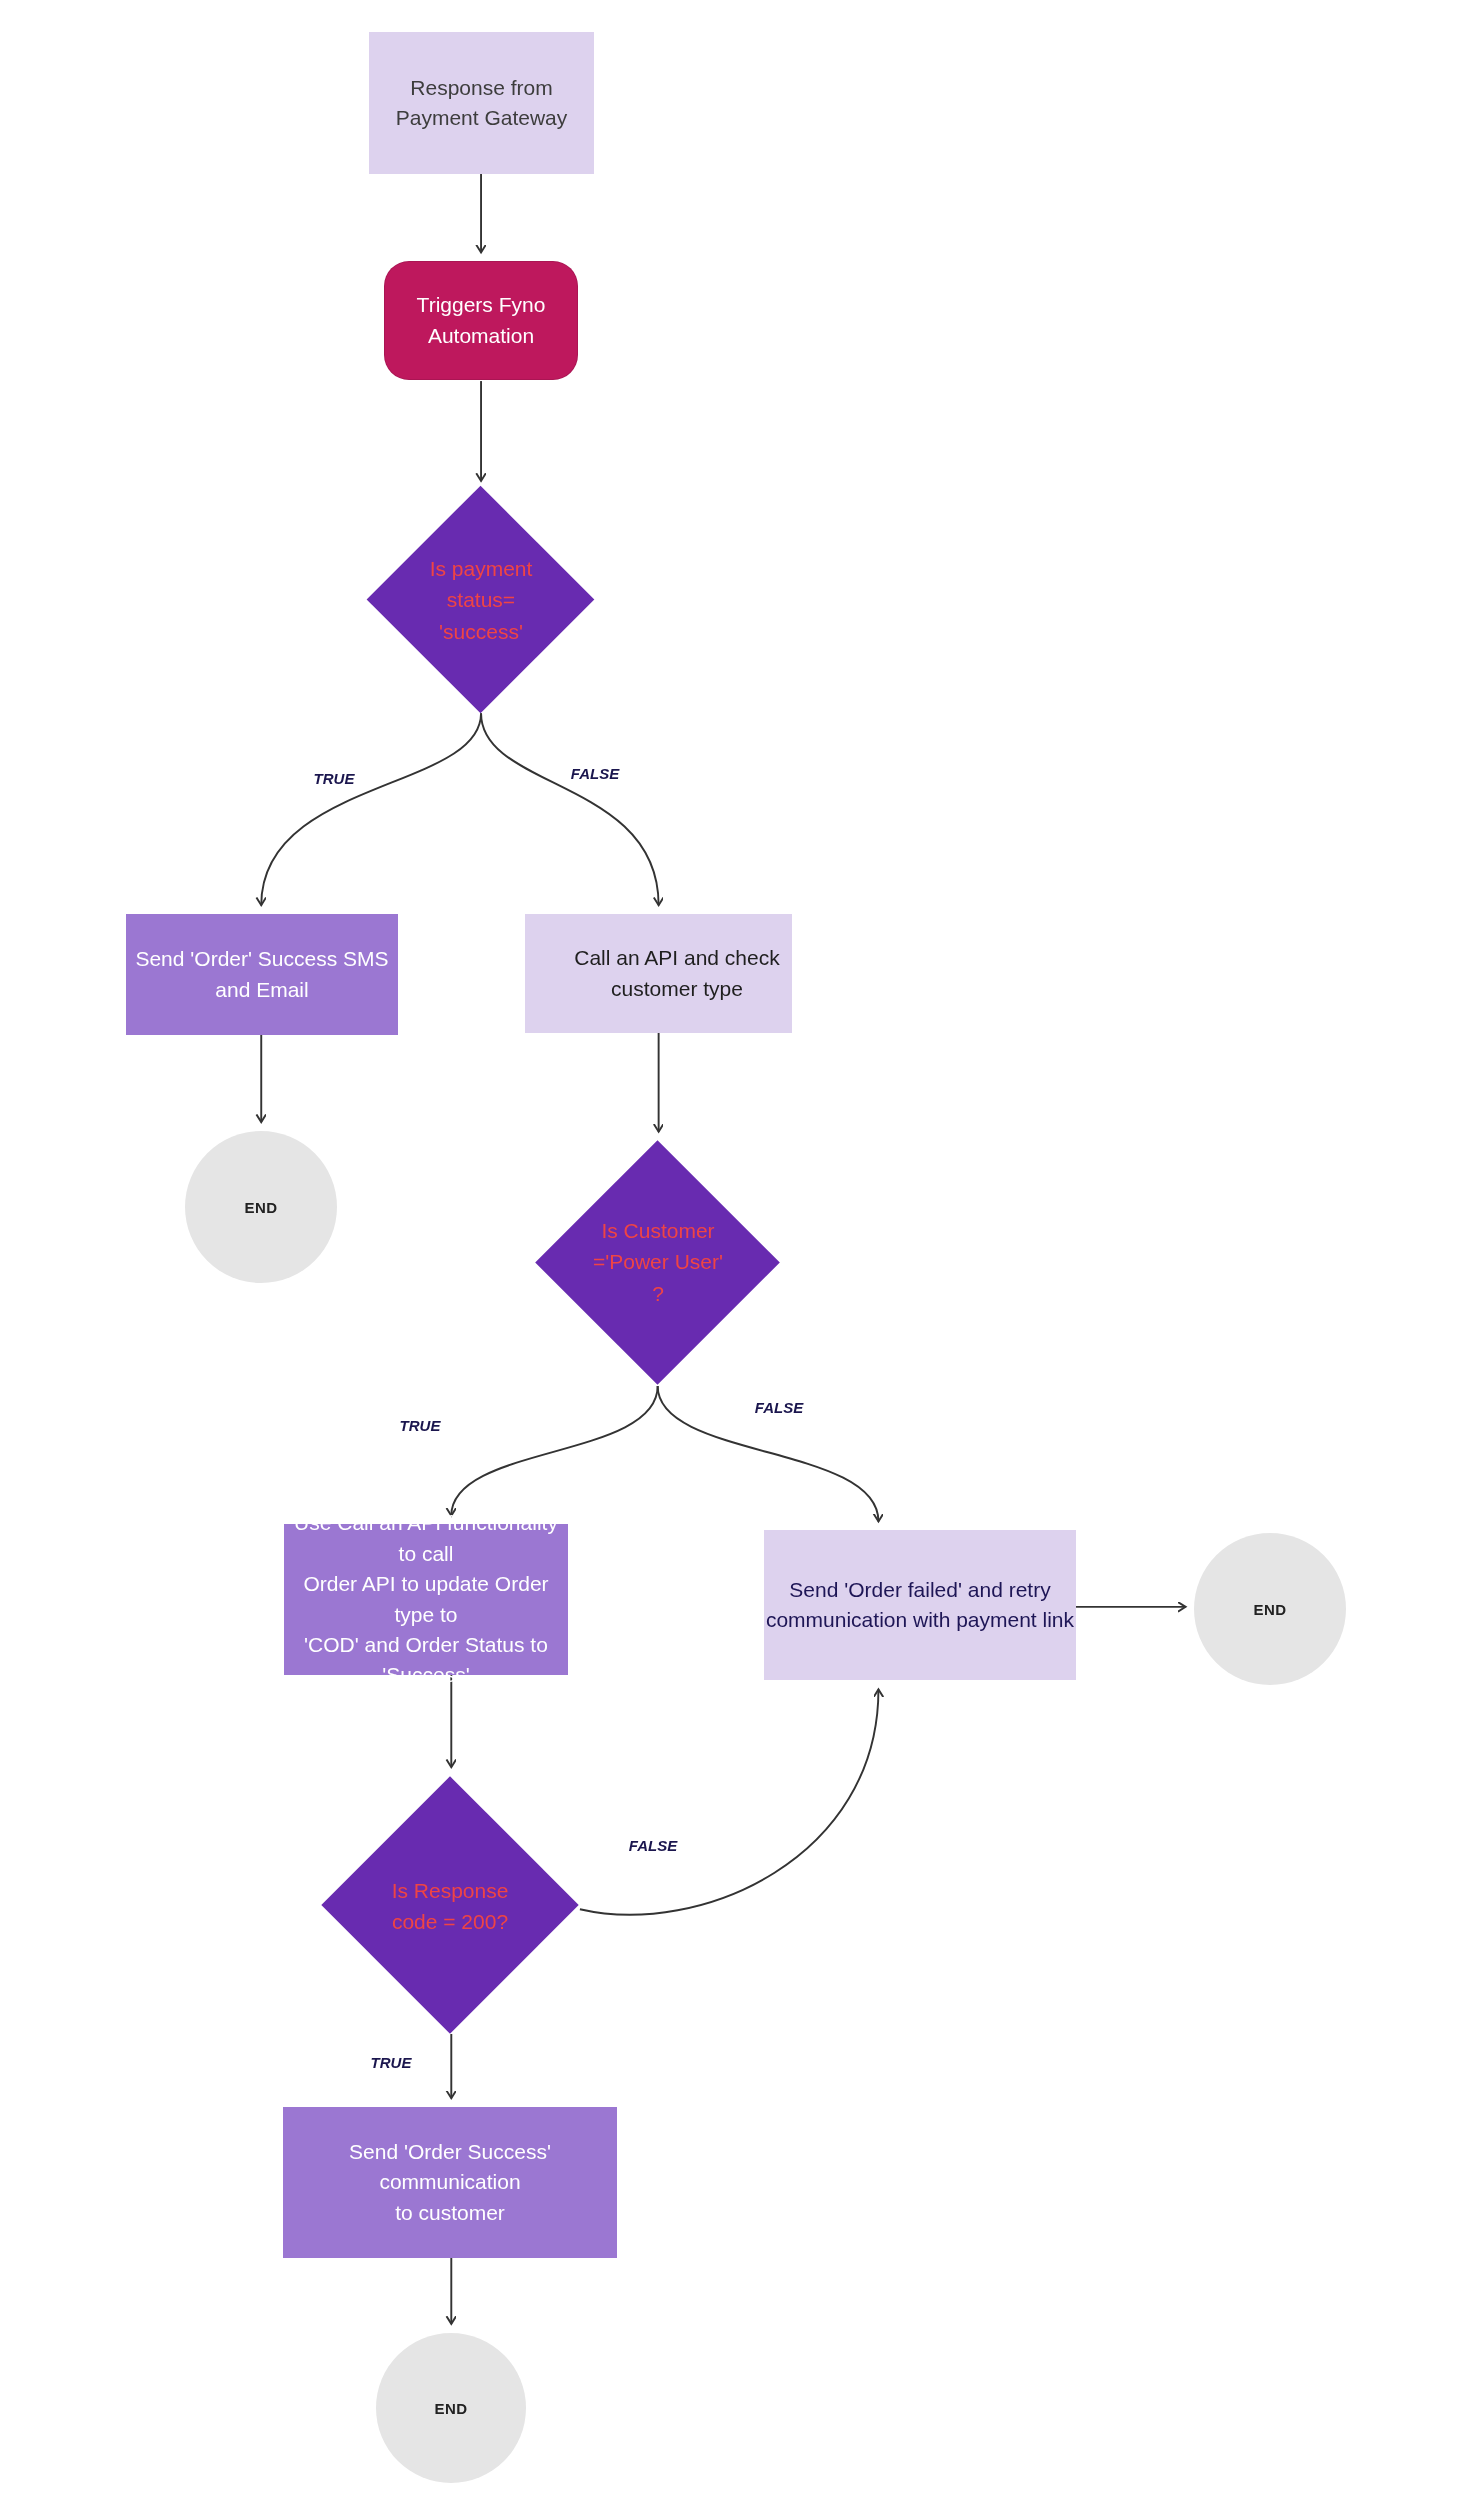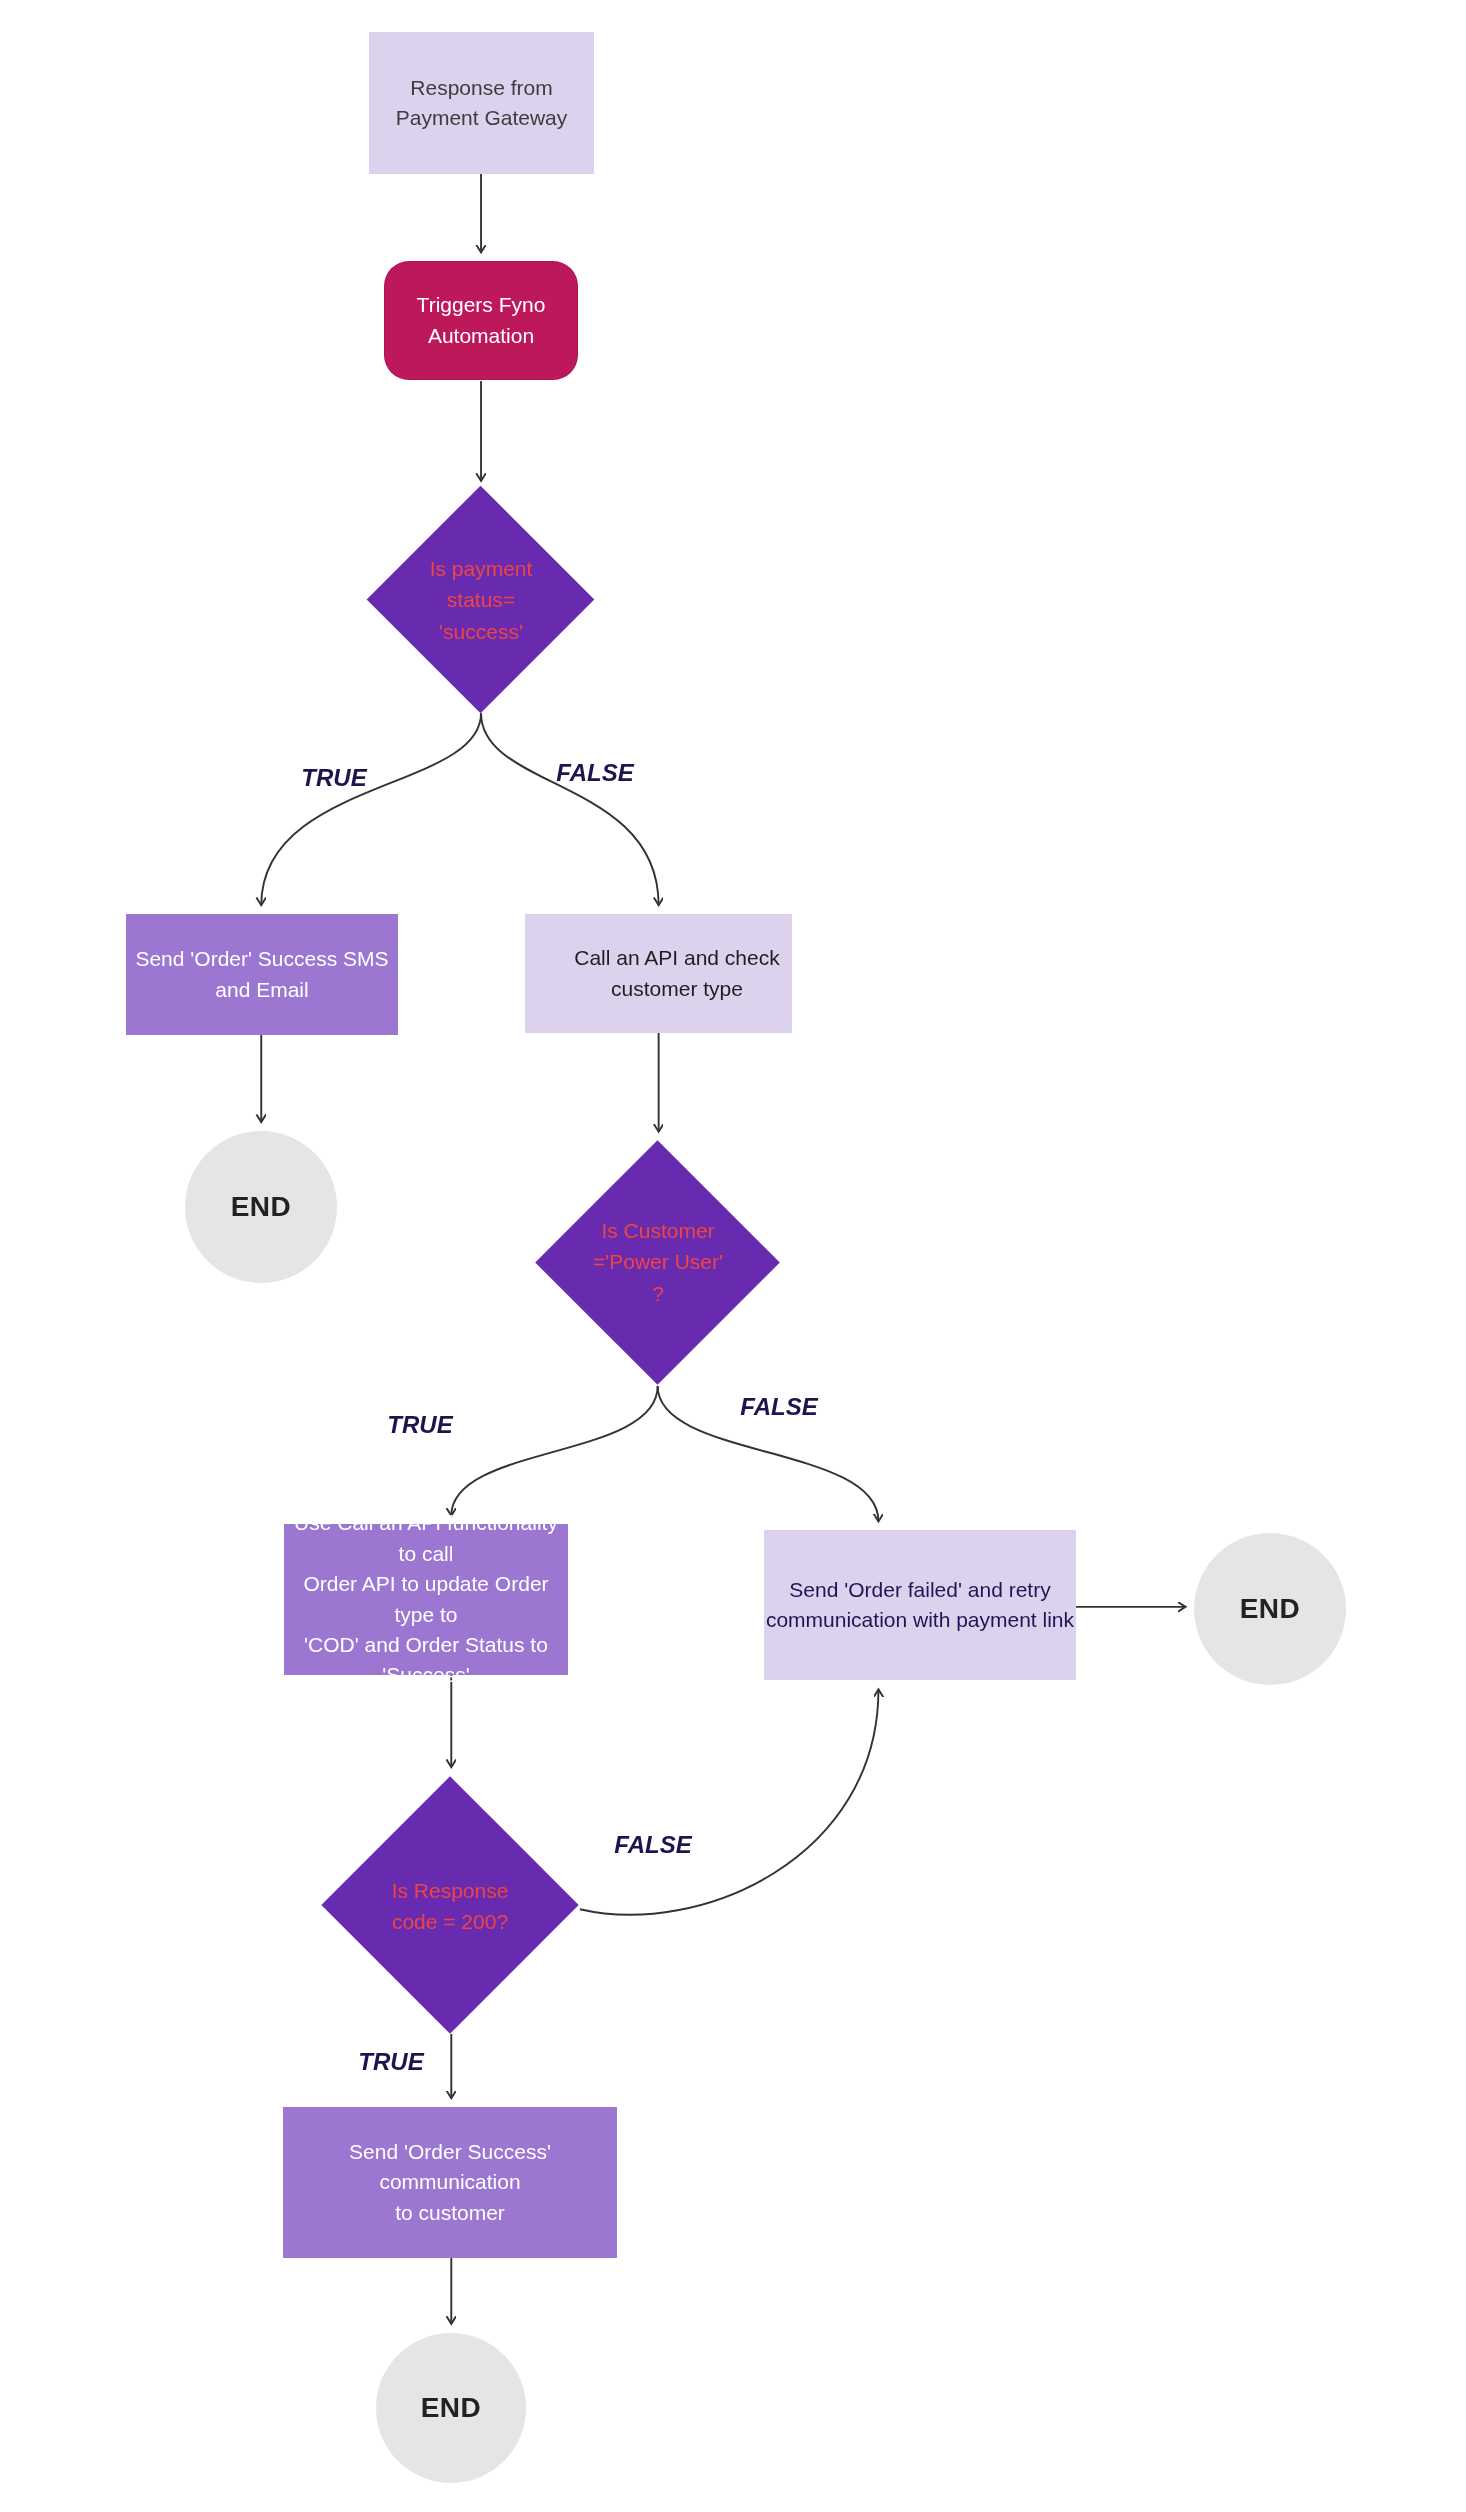--- a/index.html
+++ b/index.html
@@ -32,27 +32,27 @@
     position:absolute;
     display:flex;align-items:center;justify-content:center;
     text-align:center;white-space:pre-line;
     color:#ef4444;font-size:21px;font-weight:500;line-height:1.5;
   }
   .end-circle{
     position:absolute;
     border-radius:50%;
     background:#e5e5e5;
     display:flex;align-items:center;justify-content:center;
-    color:#222222;font-size:28px;font-weight:700;letter-spacing:0.5px;
+    color:#222222;font-size:15px;font-weight:700;letter-spacing:0.5px;
   }
   .branch-label{
     position:absolute;
     transform:translate(-50%,-50%);
     color:#1b164e;
-    font-size:24px;font-weight:700;font-style:italic;
+    font-size:15px;font-weight:700;font-style:italic;
     white-space:nowrap;
   }
   svg.edges{position:absolute;left:0;top:0;width:1467px;height:2512px;}
   svg.edges path{fill:none;stroke:#333333;stroke-width:2;}
 </style>
 </head>
 <body>
 
 <div class="canvas">
 

